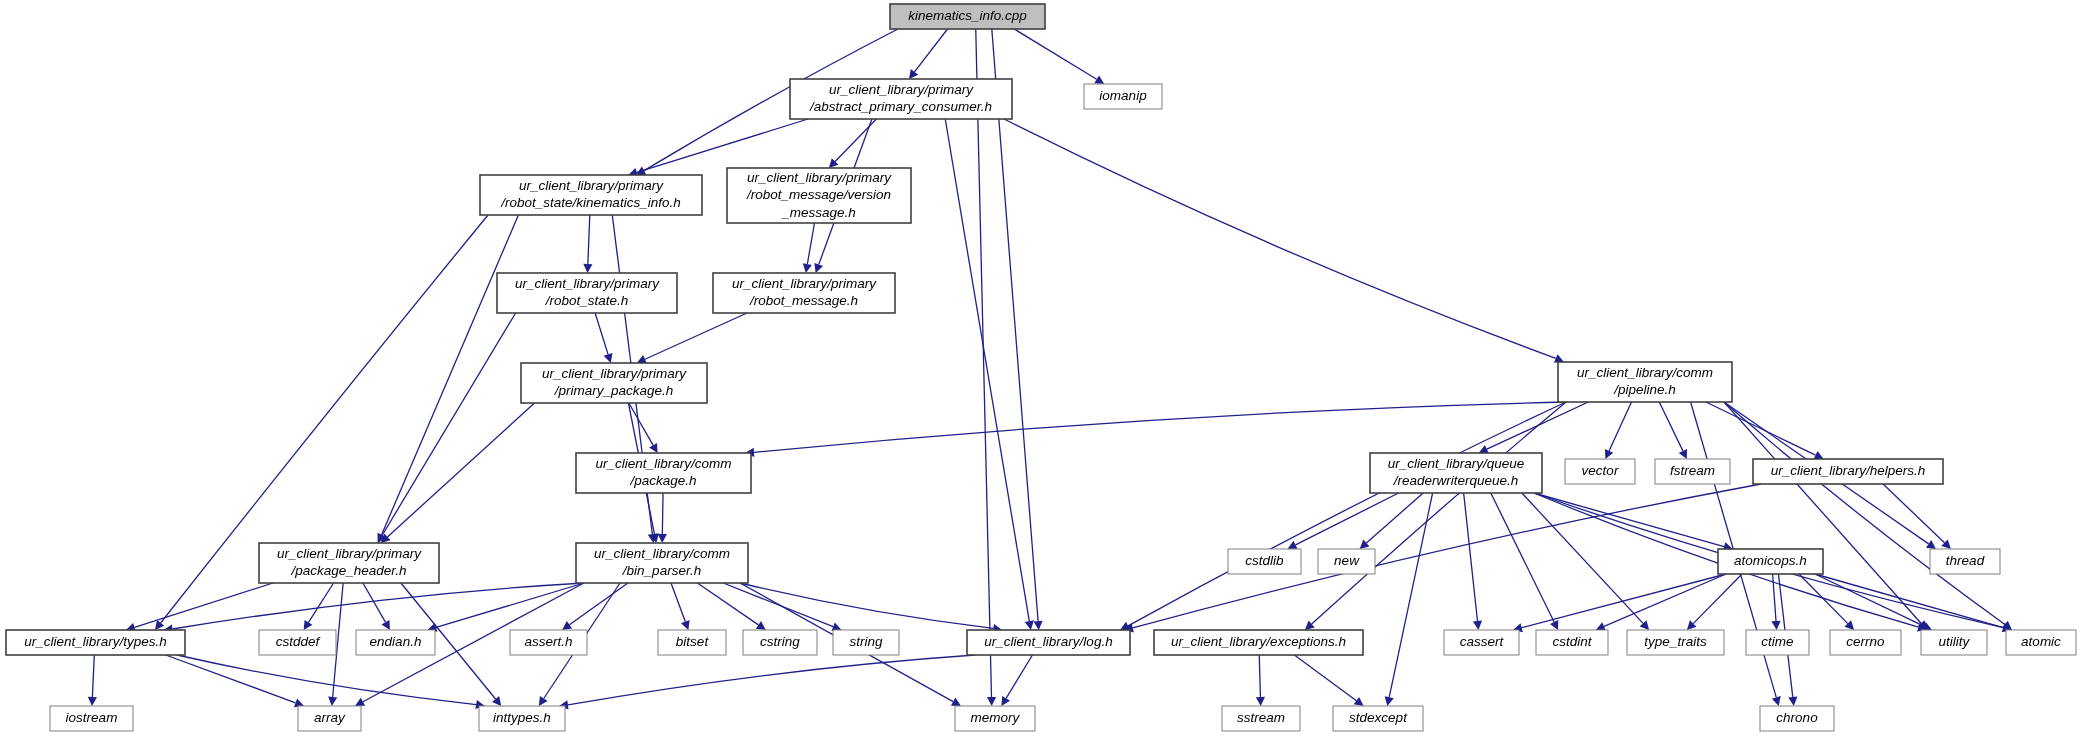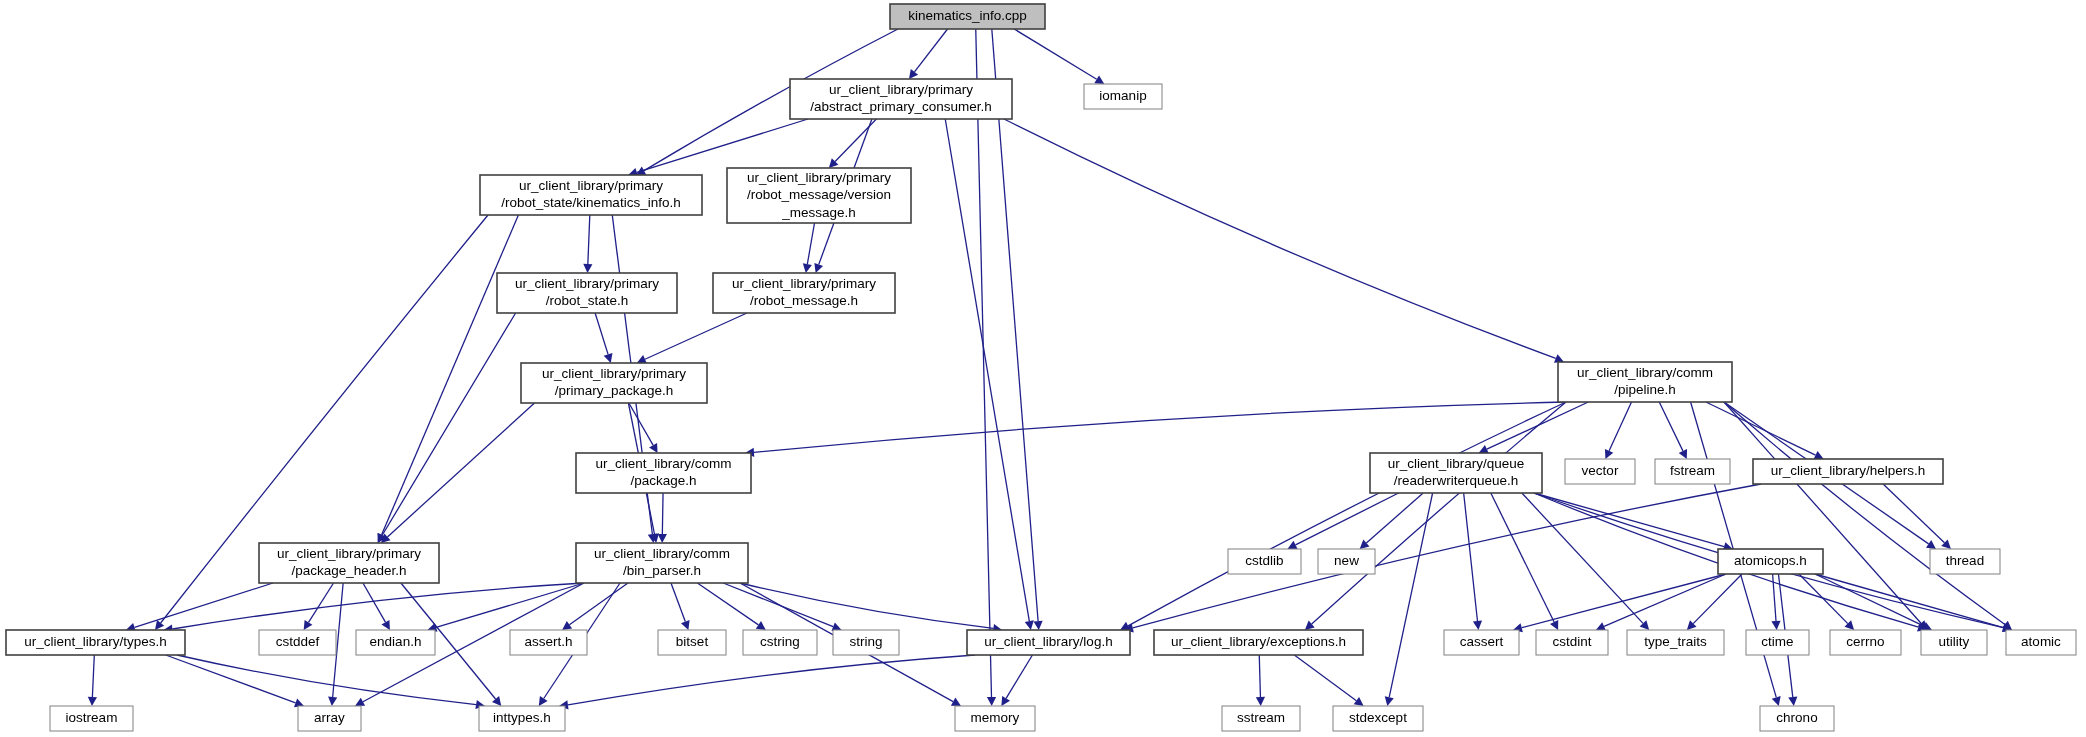--- a/index.html
+++ b/index.html
@@ -1,18 +1,18 @@
 <!DOCTYPE html>
 <html><head>
 <meta charset="utf-8">
 <style>
   html,body{margin:0;padding:0;background:#ffffff;}
   body{width:2086px;height:737px;overflow:hidden;
        font-family:"Liberation Sans","DejaVu Sans",sans-serif;}
-  #graph{position:relative;width:2086px;height:737px;}
+  #graph{position:relative;width:2086px;height:737px;font-style:italic;}
   svg{position:absolute;top:0;left:0;width:2086px;height:737px;}
   .node rect{stroke:#808080;stroke-width:1;fill:#ffffff;}
   .node.root rect{fill:#bfbfbf;stroke:#404040;stroke-width:1.6;}
   .node.hdr rect{stroke:#404040;stroke-width:1.6;fill:#ffffff;}
   .node text{font-family:"Liberation Sans","DejaVu Sans",sans-serif;
              font-size:13.5px;fill:#000000;text-anchor:middle;
              dominant-baseline:middle;}
   .edge{fill:none;stroke:#20208a;stroke-width:1.3;}
   .arrow{fill:#20208a;stroke:none;}
 </style>

